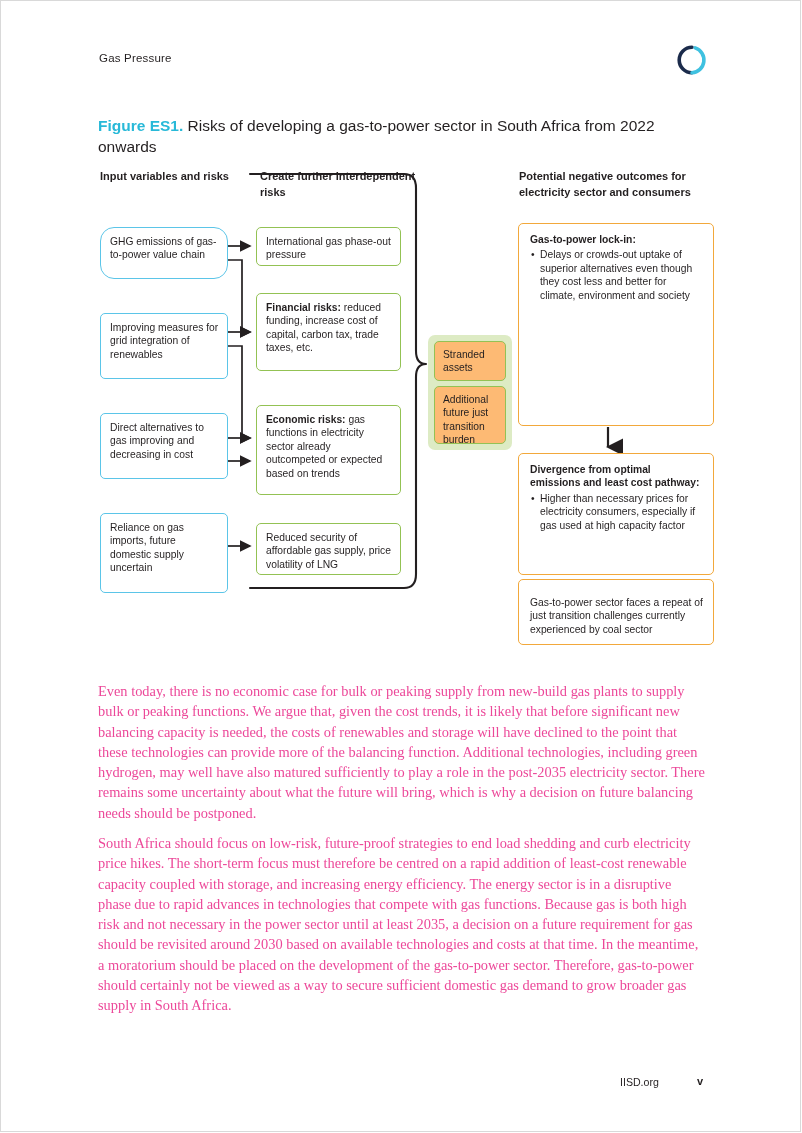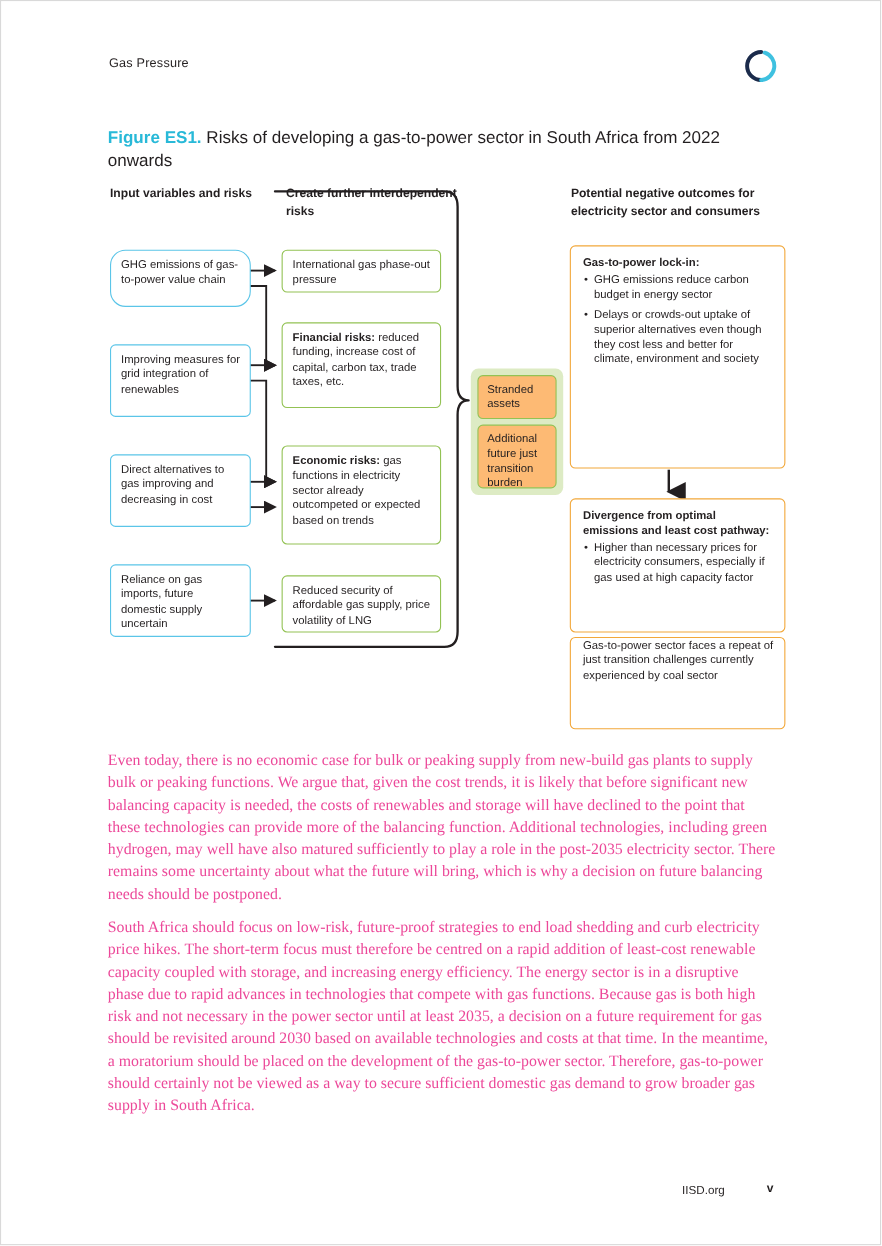--- a/index.html
+++ b/index.html
@@ -138,21 +138,21 @@
 
   <div class="box b-blue" style="left:2px;top:62px;width:128px;height:52px;border-radius:14px;">
     <span>GHG emissions of gas-to-power value chain</span>
   </div>
   <div class="box b-blue" style="left:2px;top:148px;width:128px;height:66px;">
     <span>Improving measures for grid integration of renewables</span>
   </div>
   <div class="box b-blue" style="left:2px;top:248px;width:128px;height:66px;">
     <span>Direct alternatives to gas improving and decreasing in cost</span>
   </div>
-  <div class="box b-blue" style="left:2px;top:348px;width:128px;height:66px;">
+  <div class="box b-blue" style="left:2px;top:348px;width:128px;height:80px;">
     <span>Reliance on gas imports, future domestic supply uncertain</span>
   </div>
 
   <div class="box b-green" style="left:158px;top:62px;width:145px;height:39px;">
     <span>International gas phase-out pressure</span>
   </div>
   <div class="box b-green" style="left:158px;top:128px;width:145px;height:78px;">
     <b>Financial risks:</b><span> reduced funding, increase cost of capital, carbon tax, trade taxes, etc.</span>
   </div>
   <div class="box b-green" style="left:158px;top:240px;width:145px;height:90px;">
@@ -166,33 +166,32 @@
   <div class="inner-box" style="left:336px;top:176px;width:72px;height:40px;">
     <span>Stranded assets</span>
   </div>
   <div class="inner-box" style="left:336px;top:221px;width:72px;height:58px;">
     <span>Additional future just transition burden</span>
   </div>
 
   <div class="box b-orange" style="left:420px;top:58px;width:196px;height:203px;padding:9px 10px 8px 11px;">
     <b>Gas-to-power lock-in:</b>
     <ul class="bl">
-      <li>GHG emissions reduce carbon budget in energy sector</li>
       <li>Delays or crowds-out uptake of superior alternatives even though they cost less and better for climate, environment and society</li>
     </ul>
   </div>
 
   <div class="box b-orange" style="left:420px;top:288px;width:196px;height:122px;padding:9px 10px 8px 11px;">
     <b>Divergence from optimal emissions and least cost pathway:</b>
     <ul class="bl">
       <li>Higher than necessary prices for electricity consumers, especially if gas used at high capacity factor</li>
     </ul>
   </div>
 
-  <div class="box b-orange" style="left:420px;top:414px;width:196px;height:84px;padding:1px 10px 8px 11px;">
+  <div class="box b-orange" style="left:420px;top:414px;width:196px;height:66px;padding:16px 10px 8px 11px;">
     <span>Gas-to-power sector faces a repeat of just transition challenges currently experienced by coal sector</span>
   </div>
 </div>
 
 <div class="para p1">Even today, there is no economic case for bulk or peaking supply from new-build gas plants to supply bulk or peaking functions. We argue that, given the cost trends, it is likely that before significant new balancing capacity is needed, the costs of renewables and storage will have declined to the point that these technologies can provide more of the balancing function. Additional technologies, including green hydrogen, may well have also matured sufficiently to play a role in the post-2035 electricity sector. There remains some uncertainty about what the future will bring, which is why a decision on future balancing needs should be postponed.</div>
 <div class="para p2">South Africa should focus on low-risk, future-proof strategies to end load shedding and curb electricity price hikes. The short-term focus must therefore be centred on a rapid addition of least-cost renewable capacity coupled with storage, and increasing energy efficiency. The energy sector is in a disruptive phase due to rapid advances in technologies that compete with gas functions. Because gas is both high risk and not necessary in the power sector until at least 2035, a decision on a future requirement for gas should be revisited around 2030 based on available technologies and costs at that time. In the meantime, a moratorium should be placed on the development of the gas-to-power sector. Therefore, gas-to-power should certainly not be viewed as a way to secure sufficient domestic gas demand to grow broader gas supply in South Africa.</div>
 
 <div class="foot-org">IISD.org</div>
 <div class="foot-pg">v</div>
 

